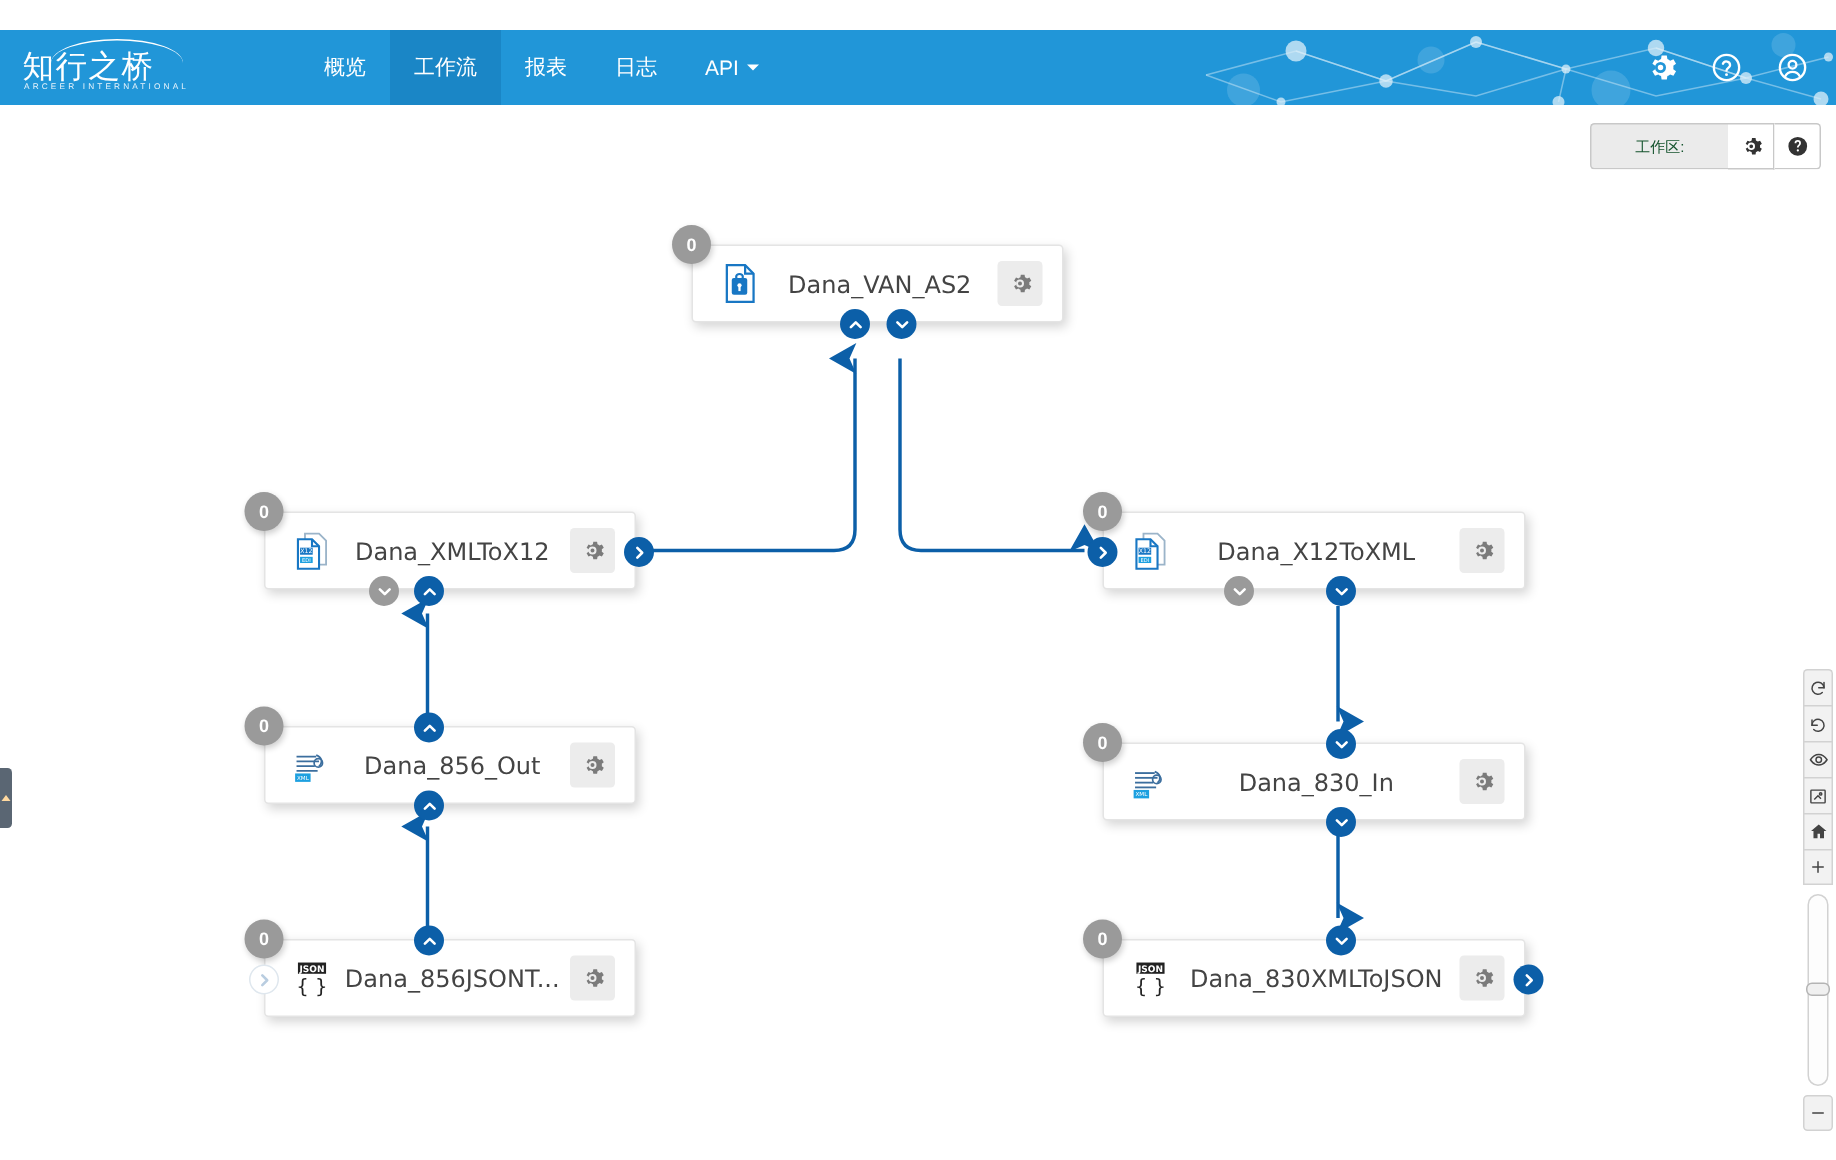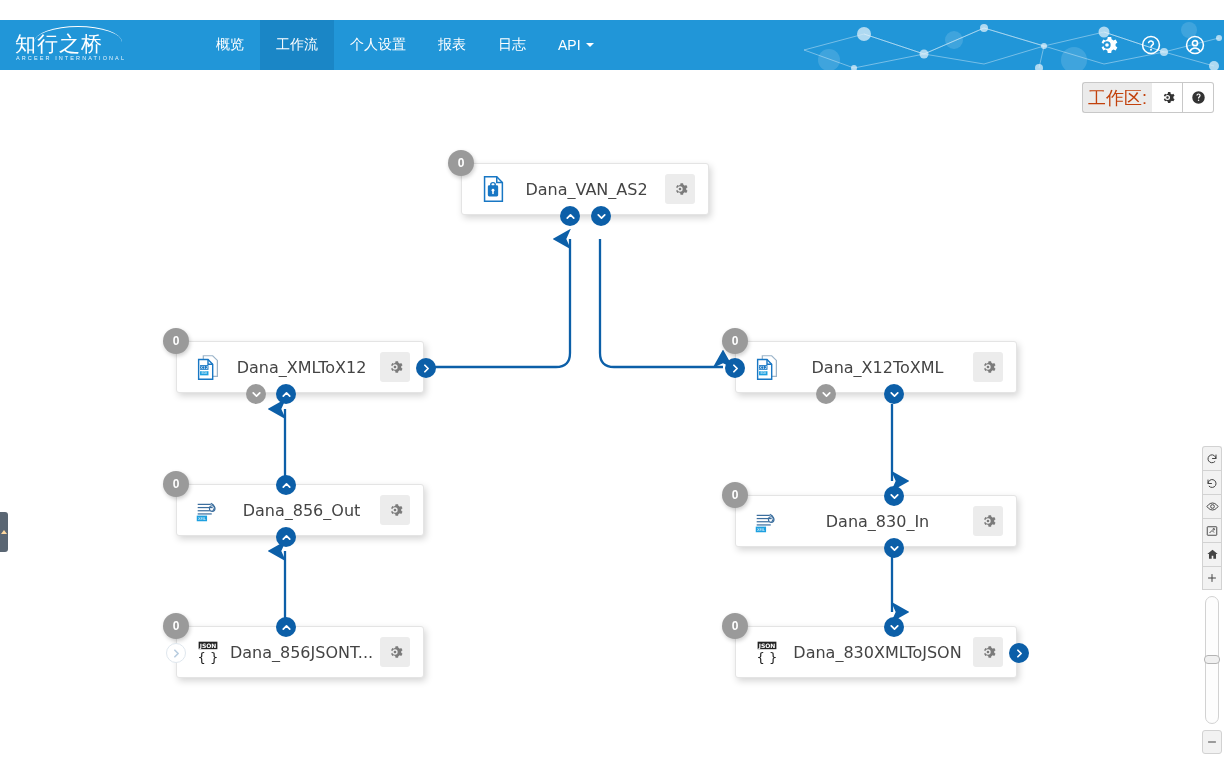--- a/index.html
+++ b/index.html
@@ -48,22 +48,22 @@
     border-left: 4px solid transparent; border-right: 4px solid transparent;
     border-top: 4px solid #ffffff;
   }
   .nav-icons { position: absolute; right: 18px; top: 0; height: 50px; display: flex; align-items: center; gap: 22px; }
   .nav-icon { width: 22px; height: 22px; cursor: pointer; color: #fff; }
 
   
   .ws-bar { position: absolute; right: 10px; top: 62px; display: flex; align-items: stretch; height: 31px; }
   .ws-label {
     background: #ebebeb; border: 1px solid #c8c8c8; border-right: none;
-    border-radius: 3px 0 0 3px; padding: 0 5px;
-    display: flex; align-items: center; font-size: 18px; color: #c2410c; white-space: nowrap;
+    border-radius: 3px 0 0 3px; padding: 0 29px;
+    display: flex; align-items: center; font-size: 10px; color: #14532d; white-space: nowrap;
   }
   .ws-select {
     background: #fff; border: 1px solid #c8c8c8; width: 125px;
     display: flex; align-items: center; justify-content: space-between;
     padding: 0 8px 0 10px; font-size: 13px; color: #555; cursor: pointer;
   }
   .ws-select .caret2 {
     border-left: 4px solid transparent; border-right: 4px solid transparent;
     border-top: 5px solid #888;
   }
@@ -184,23 +184,20 @@
     </div>
 
     <div class="nav-items">
       <div class="nav-item">
         <span>概览</span>
       </div>
       <div class="nav-item active">
         <span>工作流</span>
       </div>
       <div class="nav-item">
-        <span>个人设置</span>
-      </div>
-      <div class="nav-item">
         <span>报表</span>
       </div>
       <div class="nav-item">
         <span>日志</span>
       </div>
       <div class="nav-item">
         <span>API</span>
         <span class="caret"></span>
       </div>
     </div>

